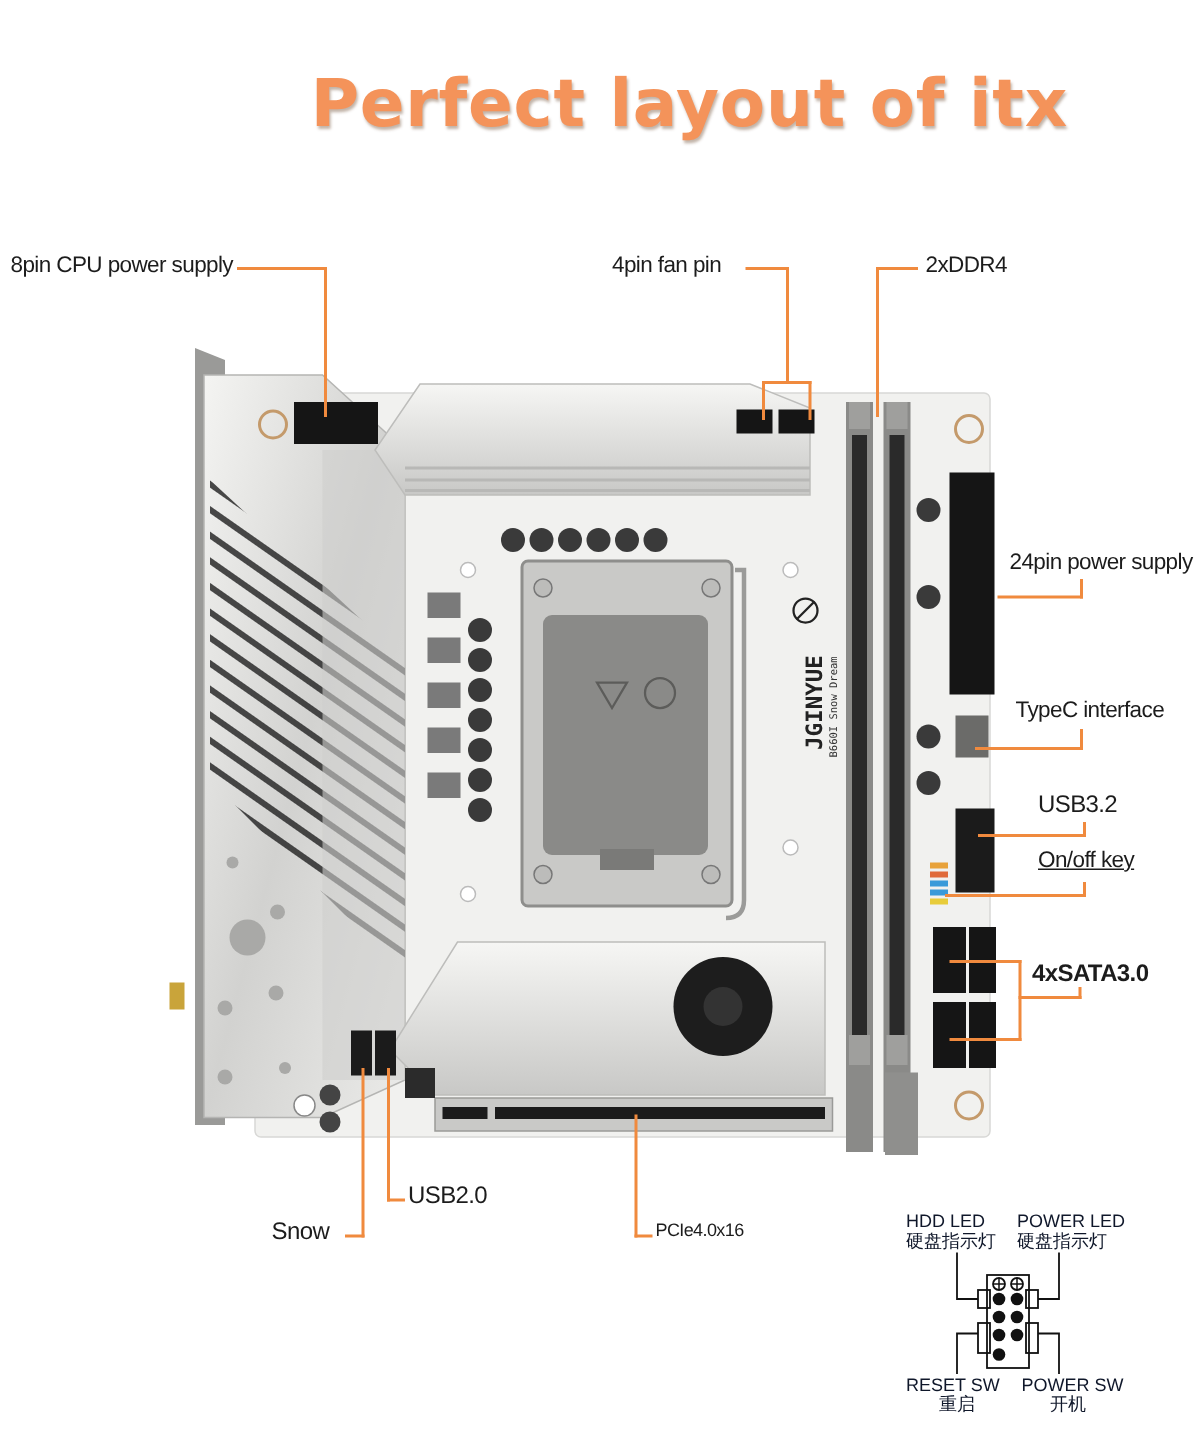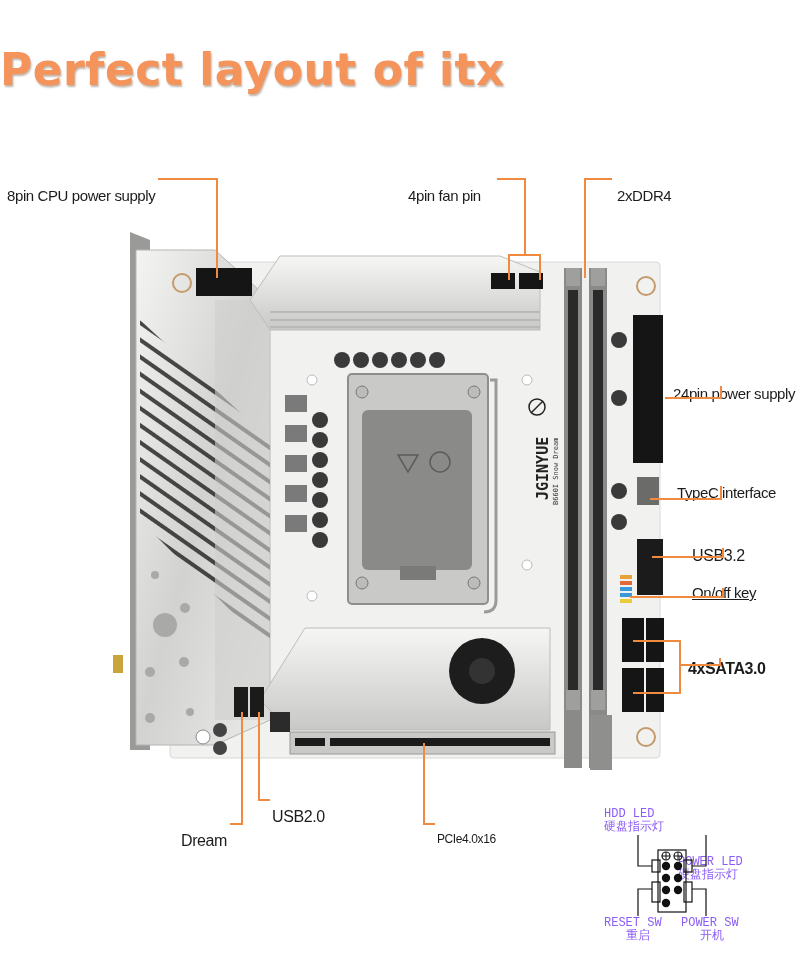--- a/index.html
+++ b/index.html
@@ -1,21 +1,21 @@
 <!DOCTYPE html>
 <html><head>
 <meta charset="utf-8">
 <style>
   html,body{margin:0;padding:0;background:#fff;}
   body{width:800px;height:967px;position:relative;overflow:hidden;font-family:"Liberation Sans",sans-serif;color:#222;}
-  .title{position:absolute;left:0;top:44px;width:712px;text-align:left;font-family:"DejaVu Sans",sans-serif;font-weight:bold;font-size:44px;color:#f4935a;letter-spacing:0.5px;text-shadow:1px 2px 2px rgba(80,40,10,0.35);}
-  .lbl{position:absolute;font-size:15px;color:#1c1c1c;white-space:nowrap;letter-spacing:-0.4px;margin-top:19px;}
+  .title{position:absolute;left:0;top:44px;width:712px;text-align:right;font-family:"DejaVu Sans",sans-serif;font-weight:bold;font-size:44px;color:#f4935a;letter-spacing:0.5px;text-shadow:1px 2px 2px rgba(80,40,10,0.35);}
+  .lbl{position:absolute;font-size:15px;color:#1c1c1c;white-space:nowrap;letter-spacing:-0.4px;}
   .ln{position:absolute;background:#f08a3e;}
   svg{position:absolute;left:0;top:0;}
-  .pin-diag{position:absolute;font-size:12px;color:#8b5cf6;line-height:13px;white-space:nowrap;font-family:Liberation Mono, monospace;}
+  .pin-diag{position:absolute;font-size:12px;color:#0f172a;line-height:13px;white-space:nowrap;}
 </style>
 </head>
 <body>
 
 <div class="title">Perfect layout of itx</div>
 
 <svg width="800" height="967">
   <defs>
     <linearGradient id="silver" x1="0" y1="0" x2="1" y2="1">
       <stop offset="0" stop-color="#f4f4f2"></stop>
@@ -215,38 +215,38 @@
 <div class="ln" style="left:630px;top:596px;width:94px;height:2px;"></div>
 <div class="ln" style="left:722px;top:588px;width:2px;height:10px;"></div>
 
 <div class="lbl" style="left:688px;top:641px;font-size:16px;font-weight:bold;">4xSATA3.0</div>
 <div class="ln" style="left:633px;top:640px;width:48px;height:2px;"></div>
 <div class="ln" style="left:633px;top:692px;width:48px;height:2px;"></div>
 <div class="ln" style="left:679px;top:640px;width:2px;height:54px;"></div>
 <div class="ln" style="left:679px;top:664px;width:42px;height:2px;"></div>
 <div class="ln" style="left:719px;top:658px;width:2px;height:8px;"></div>
 
-<div class="lbl" style="left:181px;top:813px;font-size:16px;">Dream</div>
+<div class="lbl" style="left:181px;top:813px;font-size:16px;">Snow</div>
 <div class="ln" style="left:230px;top:823px;width:13px;height:2px;"></div>
 <div class="ln" style="left:241px;top:712px;width:2px;height:113px;"></div>
 
 <div class="lbl" style="left:272px;top:789px;font-size:16px;">USB2.0</div>
 <div class="ln" style="left:258px;top:712px;width:2px;height:89px;"></div>
 <div class="ln" style="left:258px;top:799px;width:12px;height:2px;"></div>
 
 <div class="lbl" style="left:437px;top:813px;font-size:12px;">PCIe4.0x16</div>
 <div class="ln" style="left:423px;top:743px;width:2px;height:82px;"></div>
 <div class="ln" style="left:423px;top:823px;width:12px;height:2px;"></div>
 
 <div>
   <div class="pin-diag" style="left:604px;top:808px;">
     <div>HDD LED</div>
     <div>硬盘指示灯</div>
   </div>
-  <div class="pin-diag" style="left:678px;top:808px;margin-top:48px;">
+  <div class="pin-diag" style="left:678px;top:808px;">
     <div>POWER LED</div>
     <div>硬盘指示灯</div>
   </div>
   <div class="pin-diag" style="left:604px;top:917px;">
     <div>RESET SW</div>
     <div style="padding-left:22px;">重启</div>
   </div>
   <div class="pin-diag" style="left:681px;top:917px;">
     <div>POWER SW</div>
     <div style="padding-left:19px;">开机</div>

